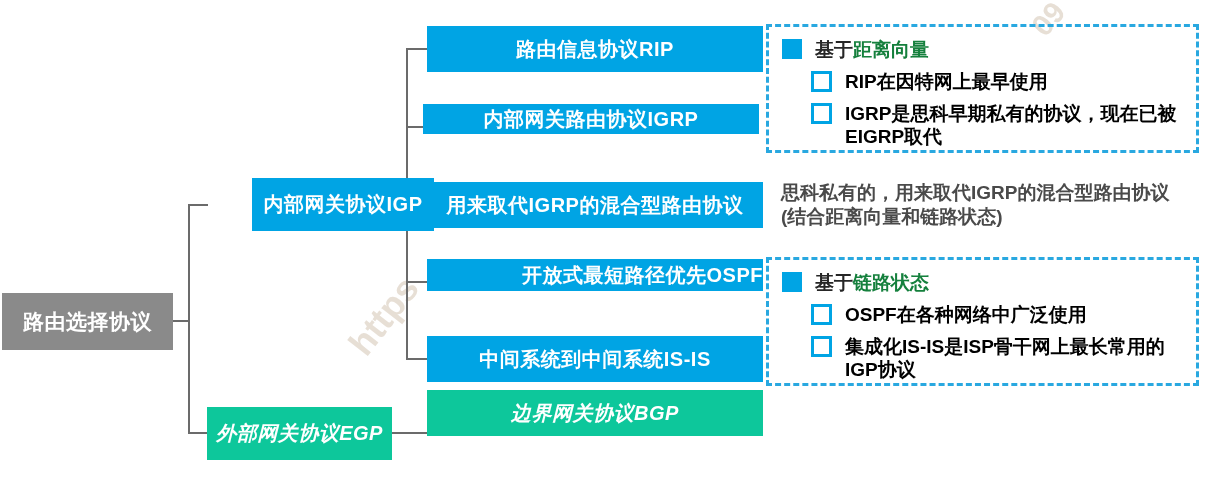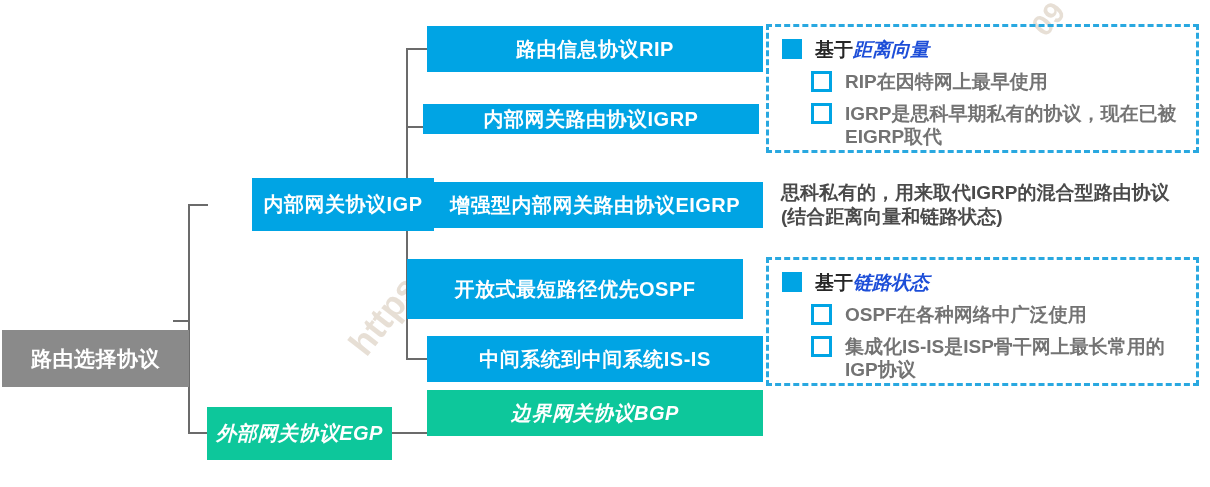--- a/index.html
+++ b/index.html
@@ -23,24 +23,24 @@
     position:absolute; box-sizing:border-box;
     border:3px dashed #29A8E0;
     padding:11px 12px 8px 13px;
   }
   .note-row { display:flex; align-items:flex-start; margin-bottom:9px; }
   .note-row.indent { margin-left:29px; }
   .sq-solid { flex:none; width:20px; height:20px; background:#00A4E4; margin-top:1px; }
   .sq-hollow { flex:none; width:15px; height:15px; border:3px solid #00A4E4; background:#ffffff; margin-top:1px; }
   .note-text {
     margin-left:13px; font-weight:bold; font-size:19px; line-height:23px;
-    color:#737373;
+    color:#000000;
   }
   .note-text.heading { color:#262626; }
-  .red { color:#1d4ed8;font-style:italic; }
+  .red { color:#15803d; }
   .midnote {
     position:absolute; font-weight:bold; font-size:19px; line-height:24px;
     color:#4A4A4A;
   }
   .watermark {
     position:absolute; font-weight:bold; color:#CBB9A4; opacity:0.45;
     pointer-events:none; white-space:nowrap;
   }
 </style>
 </head>
@@ -57,41 +57,41 @@
   <div class="line hline" style="left:188px; top:432px; width:20px;"></div>
   <div class="line hline" style="left:390px; top:204px; width:18px;"></div>
   <div class="line vline" style="left:406px; top:48px; height:312px;"></div>
   <div class="line hline" style="left:406px; top:48px; width:21px;"></div>
   <div class="line hline" style="left:406px; top:126px; width:21px;"></div>
   <div class="line hline" style="left:406px; top:204px; width:21px;"></div>
   <div class="line hline" style="left:406px; top:281px; width:21px;"></div>
   <div class="line hline" style="left:406px; top:358px; width:21px;"></div>
   <div class="line hline" style="left:392px; top:432px; width:35px;"></div>
 
-  <div class="node gray" style="left:2px; top:293px; width:187px; height:57px;margin-top:37px;">
+  <div class="node gray" style="left:2px; top:293px; width:171px; height:57px;">
     <span>路由选择协议</span>
   </div>
 
   <div class="node blue" style="left:208px; top:178px; width:182px; height:53px;margin-left:44px;">
     <span>内部网关协议IGP</span>
   </div>
   <div class="node green" style="left:207px; top:407px; width:185px; height:53px;">
     <span>外部网关协议EGP</span>
   </div>
 
   <div class="node blue" style="left:427px; top:26px; width:336px; height:46px;">
     <span>路由信息协议RIP</span>
   </div>
   <div class="node blue" style="left:423px; top:104px; width:336px; height:30px;">
     <span>内部网关路由协议IGRP</span>
   </div>
   <div class="node blue" style="left:427px; top:182px; width:336px; height:46px;">
-    <span>增强型内部网关路由协议EIGRP</span>
+    <span>用来取代IGRP的混合型路由协议</span>
   </div>
-  <div class="node blue" style="left:407px; top:259px; width:336px; height:60px;">
+  <div class="node blue" style="left:427px; top:259px; width:336px; height:32px;justify-content:flex-end;">
     <span>开放式最短路径优先OSPF</span>
   </div>
   <div class="node blue" style="left:427px; top:336px; width:336px; height:46px;">
     <span>中间系统到中间系统IS-IS</span>
   </div>
   <div class="node green" style="left:427px; top:390px; width:336px; height:46px;">
     <span>边界网关协议BGP</span>
   </div>
 
   <div class="notebox" style="left:766px; top:24px; width:433px; height:129px;">

